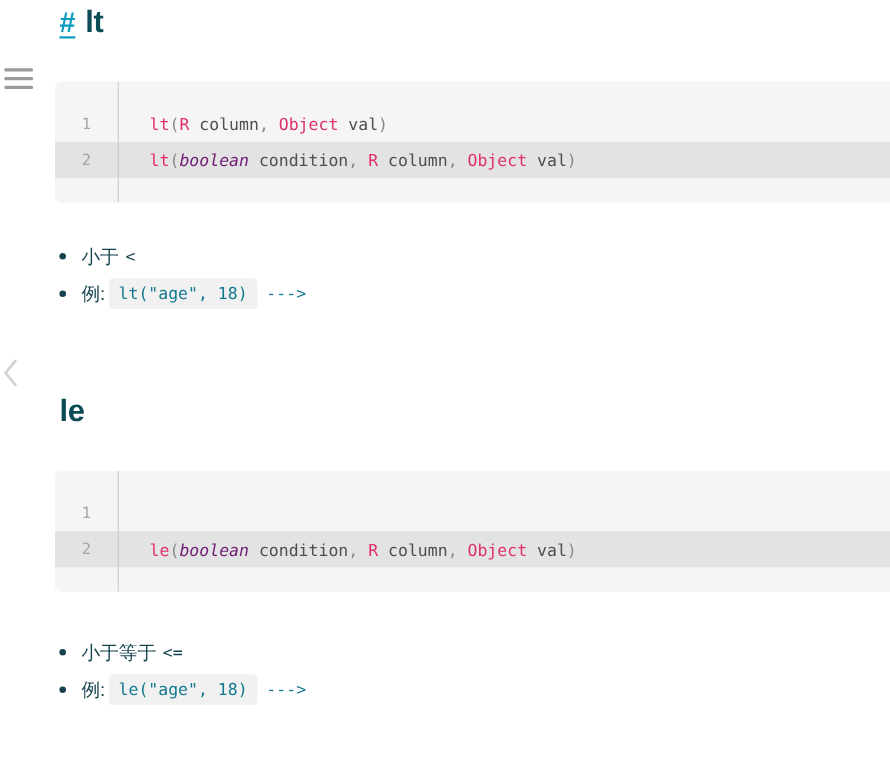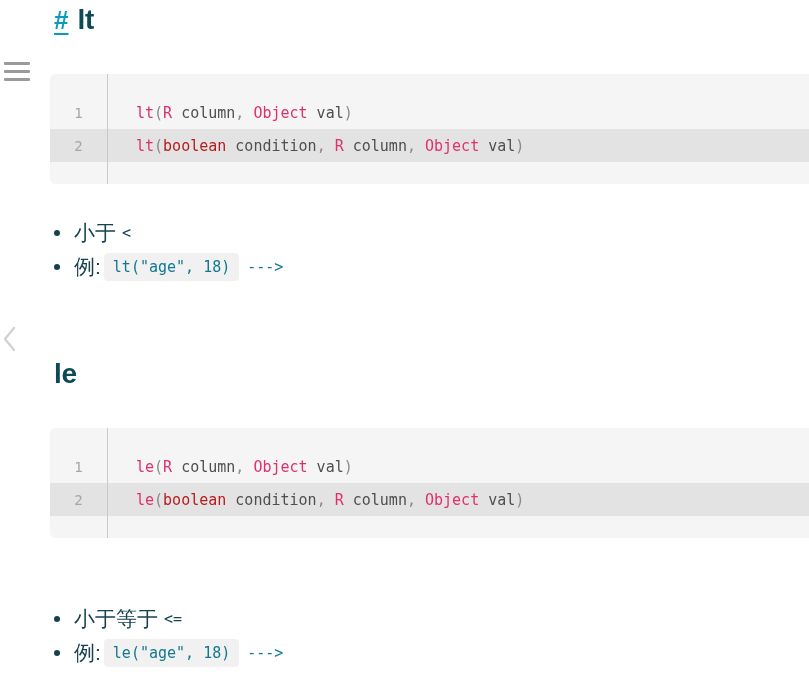--- a/index.html
+++ b/index.html
@@ -109,41 +109,41 @@
     justify-content: center;
     box-sizing: border-box;
   }
   .code-text {
     padding-left: 28px;
     color: #4f4f4f;
     white-space: pre;
   }
   .tok-fn   { color: #e0306b; }
   .tok-type { color: #e0306b; }
-  .tok-kw   { color: #b91c1c; }
+  .tok-kw   { color: #701a75; font-style: italic; }
   .tok-punc { color: #8a8a8a; }
   .tok-plain{ color: #4f4f4f; text-align: right; }
 
   
   .bullets { position: absolute; left: 10px; }
   .bullet-li {
     display: flex;
     align-items: center;
     min-height: 34px;
     white-space: nowrap;
   }
   .bullet-dot {
     width: 6px; height: 6px;
     border-radius: 50%;
     background: #16424f;
     margin-right: 14px;
     flex: 0 0 6px;
   }
   .li-label {
-    font-size: 21px;
+    font-size: 17px;
     color: #16424f;
   }
   .inline-code {
     font-family: "DejaVu Sans Mono", "Liberation Mono", monospace;
     font-size: 15px;
     color: #12788f;
     background: #f1f1f1;
     border-radius: 4px;
     padding: 5px 9px;
     margin: 0 3px;
@@ -221,32 +221,31 @@
     <div class="h-wrap" style="top: 358px; left: 10px;">
       <span class="h-text">le</span>
     </div>
     <div class="codeblock" style="top: 428px;">
       <div class="code-row pad">
         <div class="gutter"></div>
         <div></div>
       </div>
       <div class="code-row">
         <div class="gutter">1</div>
-        <div class="code-text"><span class="tok-fn">le</span><span class="tok-punc">(</span><span class="tok-type">R</span><span class="tok-plain"> column</span><span class="tok-punc">,</span><span class="tok-plain"> </span><span class="tok-type">Object</span><span class="tok-plain"> val</span><span class="tok-punc">)</span></div>
       </div>
       <div class="code-row alt">
         <div class="gutter">2</div>
         <div class="code-text"><span class="tok-fn">le</span><span class="tok-punc">(</span><span class="tok-kw">boolean</span><span class="tok-plain"> condition</span><span class="tok-punc">,</span><span class="tok-plain"> </span><span class="tok-type">R</span><span class="tok-plain"> column</span><span class="tok-punc">,</span><span class="tok-plain"> </span><span class="tok-type">Object</span><span class="tok-plain"> val</span><span class="tok-punc">)</span></div>
       </div>
       <div class="code-row pad">
         <div class="gutter"></div>
         <div></div>
       </div>
     </div>
-    <div class="bullets" style="top: 602px;">
+    <div class="bullets" style="top: 576px;">
       <div class="bullet-li">
         <span class="bullet-dot"></span>
         <span class="li-label">小于等于</span>
         <span class="op-sym">&lt;=</span>
       </div>
       <div class="bullet-li">
         <span class="bullet-dot"></span>
         <span class="li-label">例:</span>
         <span class="inline-code">le("age", 18)</span>
         <span class="arrow-sep">---&gt;</span>

